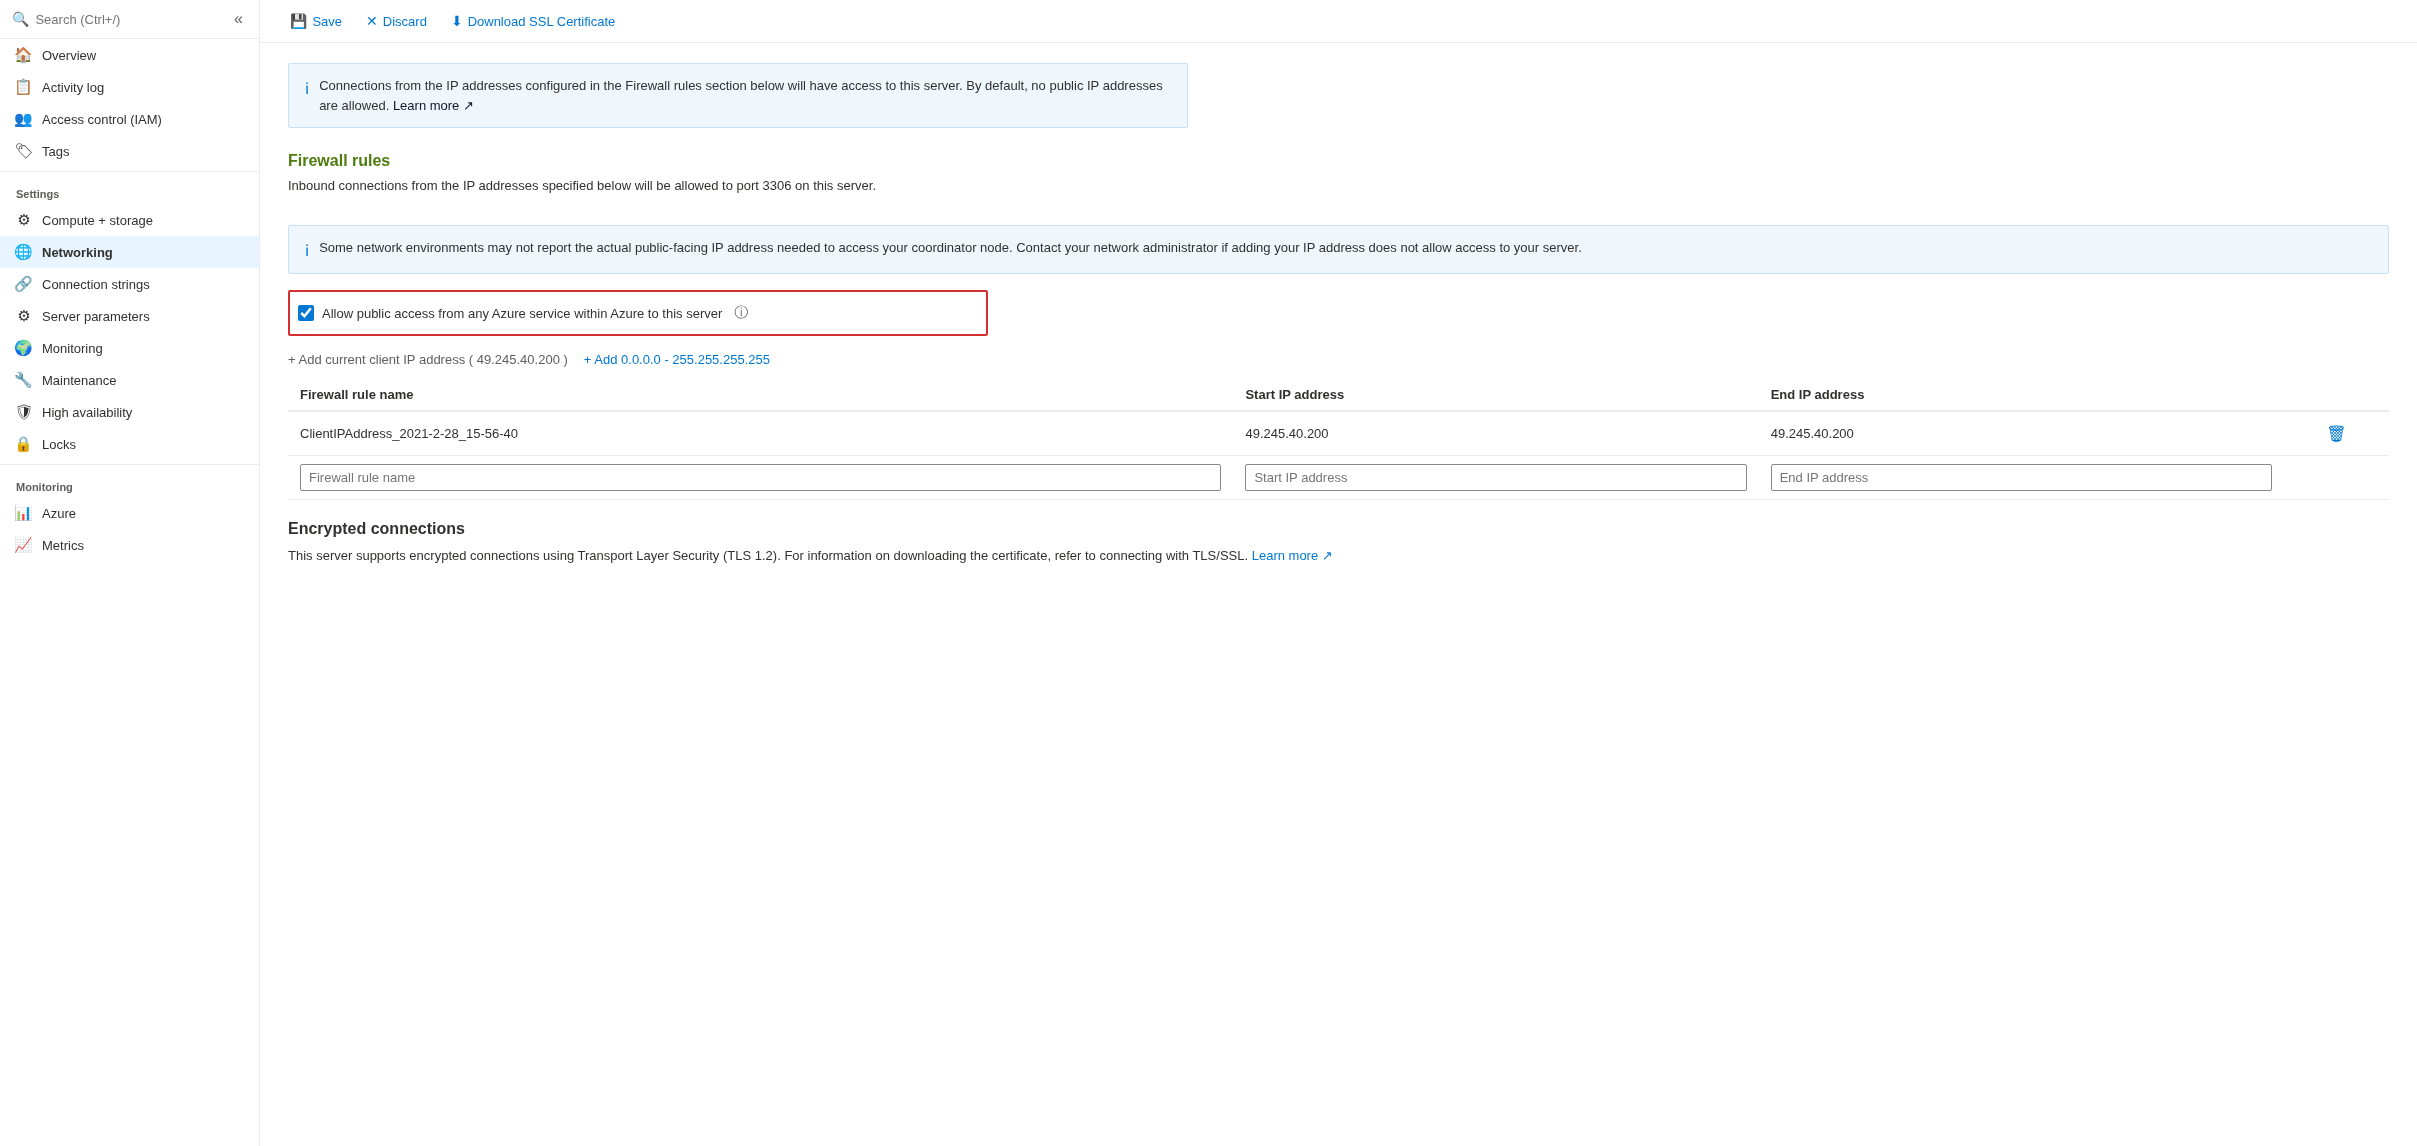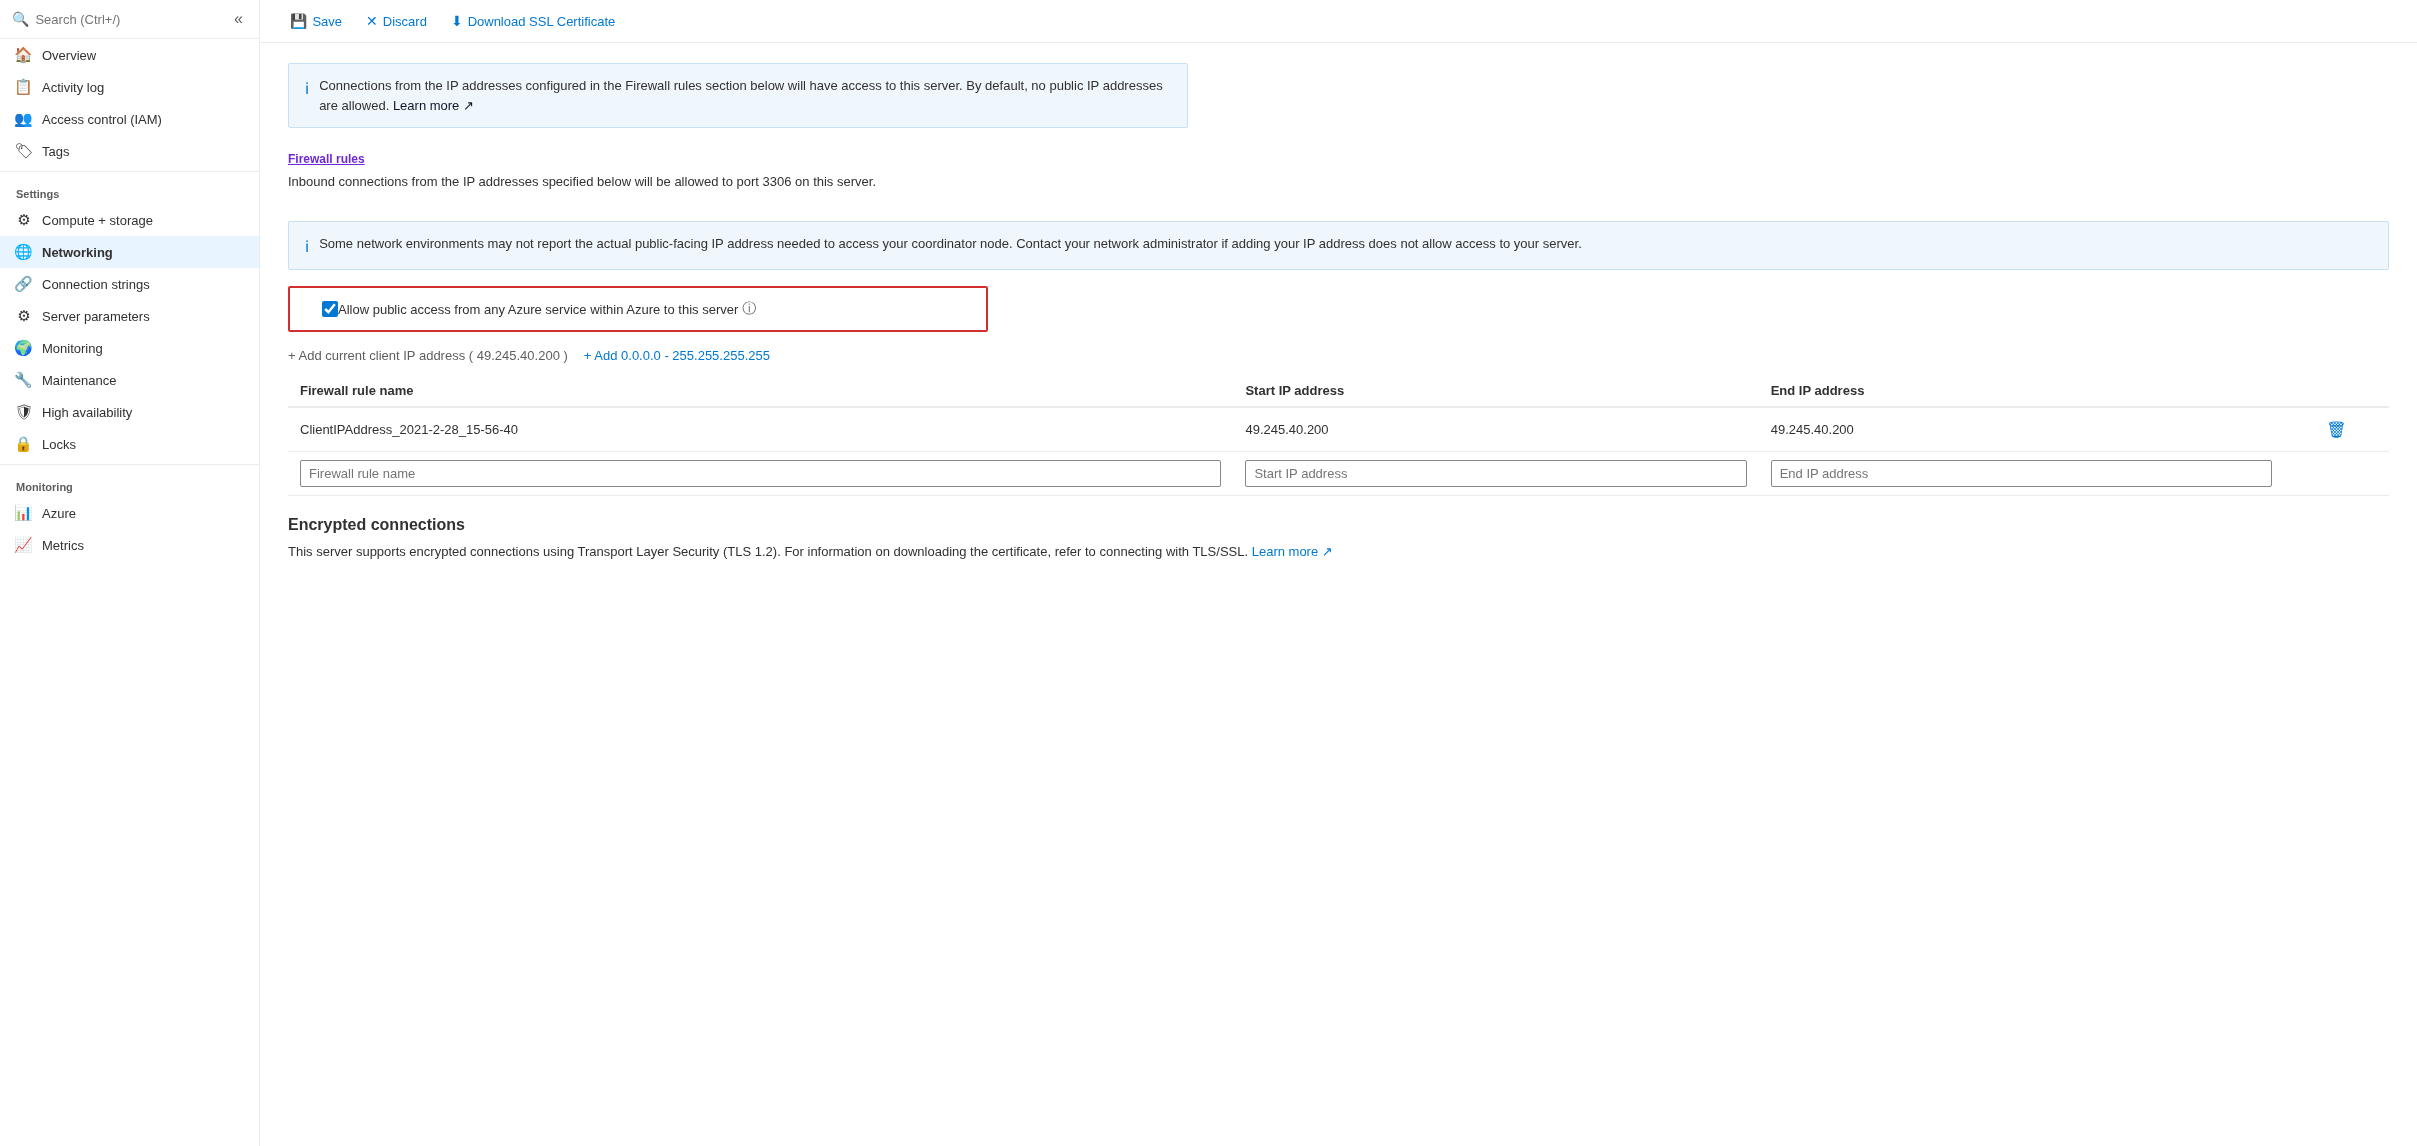--- a/index.html
+++ b/index.html
@@ -107,41 +107,41 @@
       align-items: flex-start;
       gap: 10px;
       margin-bottom: 24px;
       max-width: 900px;
     }
     .info-icon { color: #0078d4; font-size: 16px; flex-shrink: 0; margin-top: 1px; }
     .info-text { font-size: 13px; color: #323130; line-height: 1.5; }
     .info-text a { color: #0f172a; text-decoration: none; text-align: right; }
 
     
-    .section-title { font-size: 12px; font-weight: 600; margin-bottom: 8px; color: #6d28d9; text-decoration: underline; }
+    .section-title { font-size: 16px; font-weight: 600; margin-bottom: 8px; color: #4d7c0f; }
     .section-desc { font-size: 13px; color: #323130; margin-bottom: 32px; }
 
     
     .network-banner {
       background: #eff6fc;
       border: 1px solid #c7e0f4;
       border-radius: 2px;
       padding: 12px 16px;
       display: flex;
       align-items: flex-start;
       gap: 10px;
       margin-bottom: 16px;
     }
 
     
     .checkbox-row {
       display: flex;
       align-items: center;
-      gap: 0;
-      padding: 12px 32px;
+      gap: 8px;
+      padding: 12px 8px;
       border: 2px solid #d32f2f;
       border-radius: 2px;
       margin-bottom: 16px;
       max-width: 700px;
       background: #fff;
     }
     .checkbox-row input[type="checkbox"] {
       width: 16px;
       height: 16px;
       accent-color: #0078d4;

